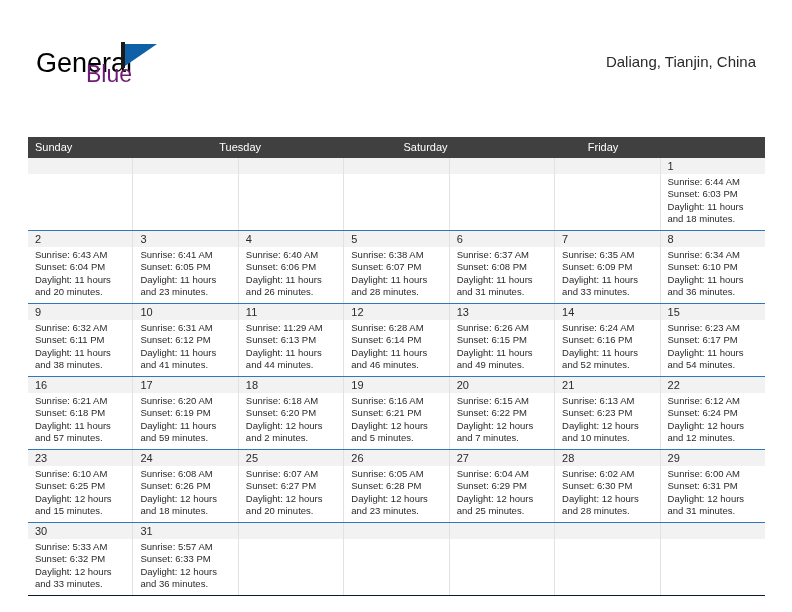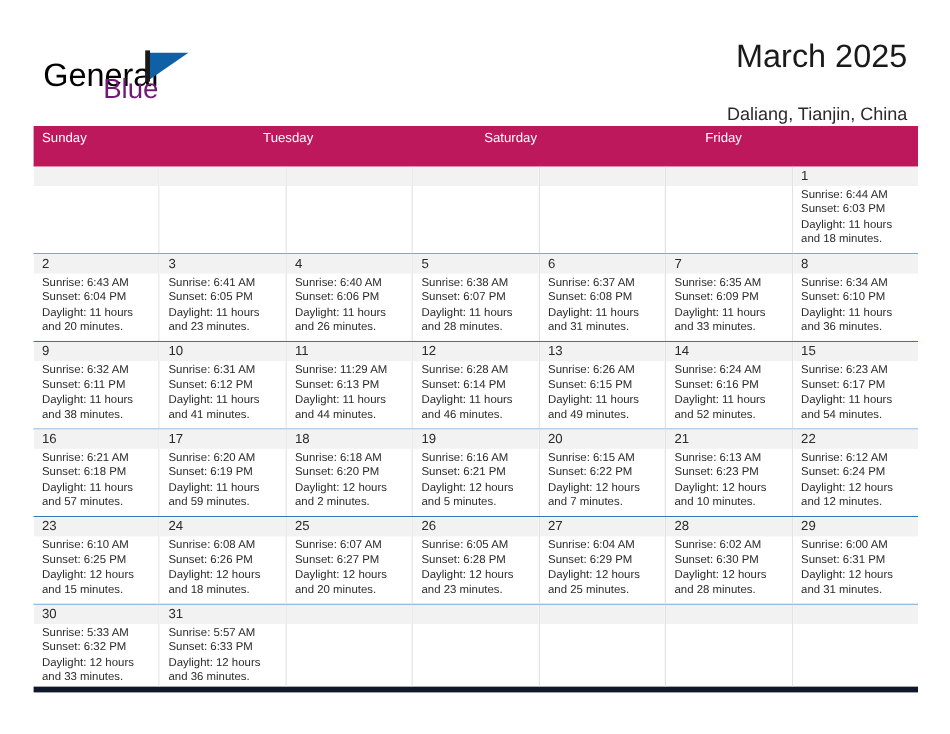--- a/index.html
+++ b/index.html
@@ -107,43 +107,44 @@
   
   .calendar {
     position: absolute;
     left: 28px;
     top: 105px;
     width: 737px;
   }
 
   .dow-row {
     display: flex;
-    background: #be185d;
-    height: 34px;
+    background: #404040;
+    height: 21px;
+    margin-top: 32px;
   }
   .dow {
     flex: 1 1 0;
     color: #ffffff;
     font-size: 11px;
     line-height: 21px;
     padding-left: 7px;
     box-sizing: border-box;
     white-space: nowrap;
     overflow: hidden;
   }
 
   .week {
     display: flex;
     height: 73px;
     border-bottom: 1px solid #3077B8;
     box-sizing: border-box;
     background: #ffffff;
   }
   .week:last-child {
-    border-bottom: 5px solid #0f172a;
+    border-bottom: 1px solid #0f172a;
   }
 
   .cell {
     flex: 1 1 0;
     position: relative;
     box-sizing: border-box;
     border-right: 1px solid #e2e2e2;
     background: #ffffff;
     overflow: hidden;
   }
@@ -187,21 +188,20 @@
     <div class="brand">
       <span class="brand-general">General</span>
       <span class="brand-mark">
         <span class="brand-bar"></span>
         <span class="brand-tri"></span>
       </span>
       <span class="brand-blue">Blue</span>
     </div>
 
     <div class="title-block">
-      <div class="cal-title">March 2025</div>
       <div class="cal-subtitle">Daliang, Tianjin, China</div>
     </div>
 
   </div>
 
   <div class="calendar">
     <div class="dow-row" id="dow-row">
         <div class="dow">Sunday</div>
         <div class="dow">Tuesday</div>
         <div class="dow">Saturday</div>

